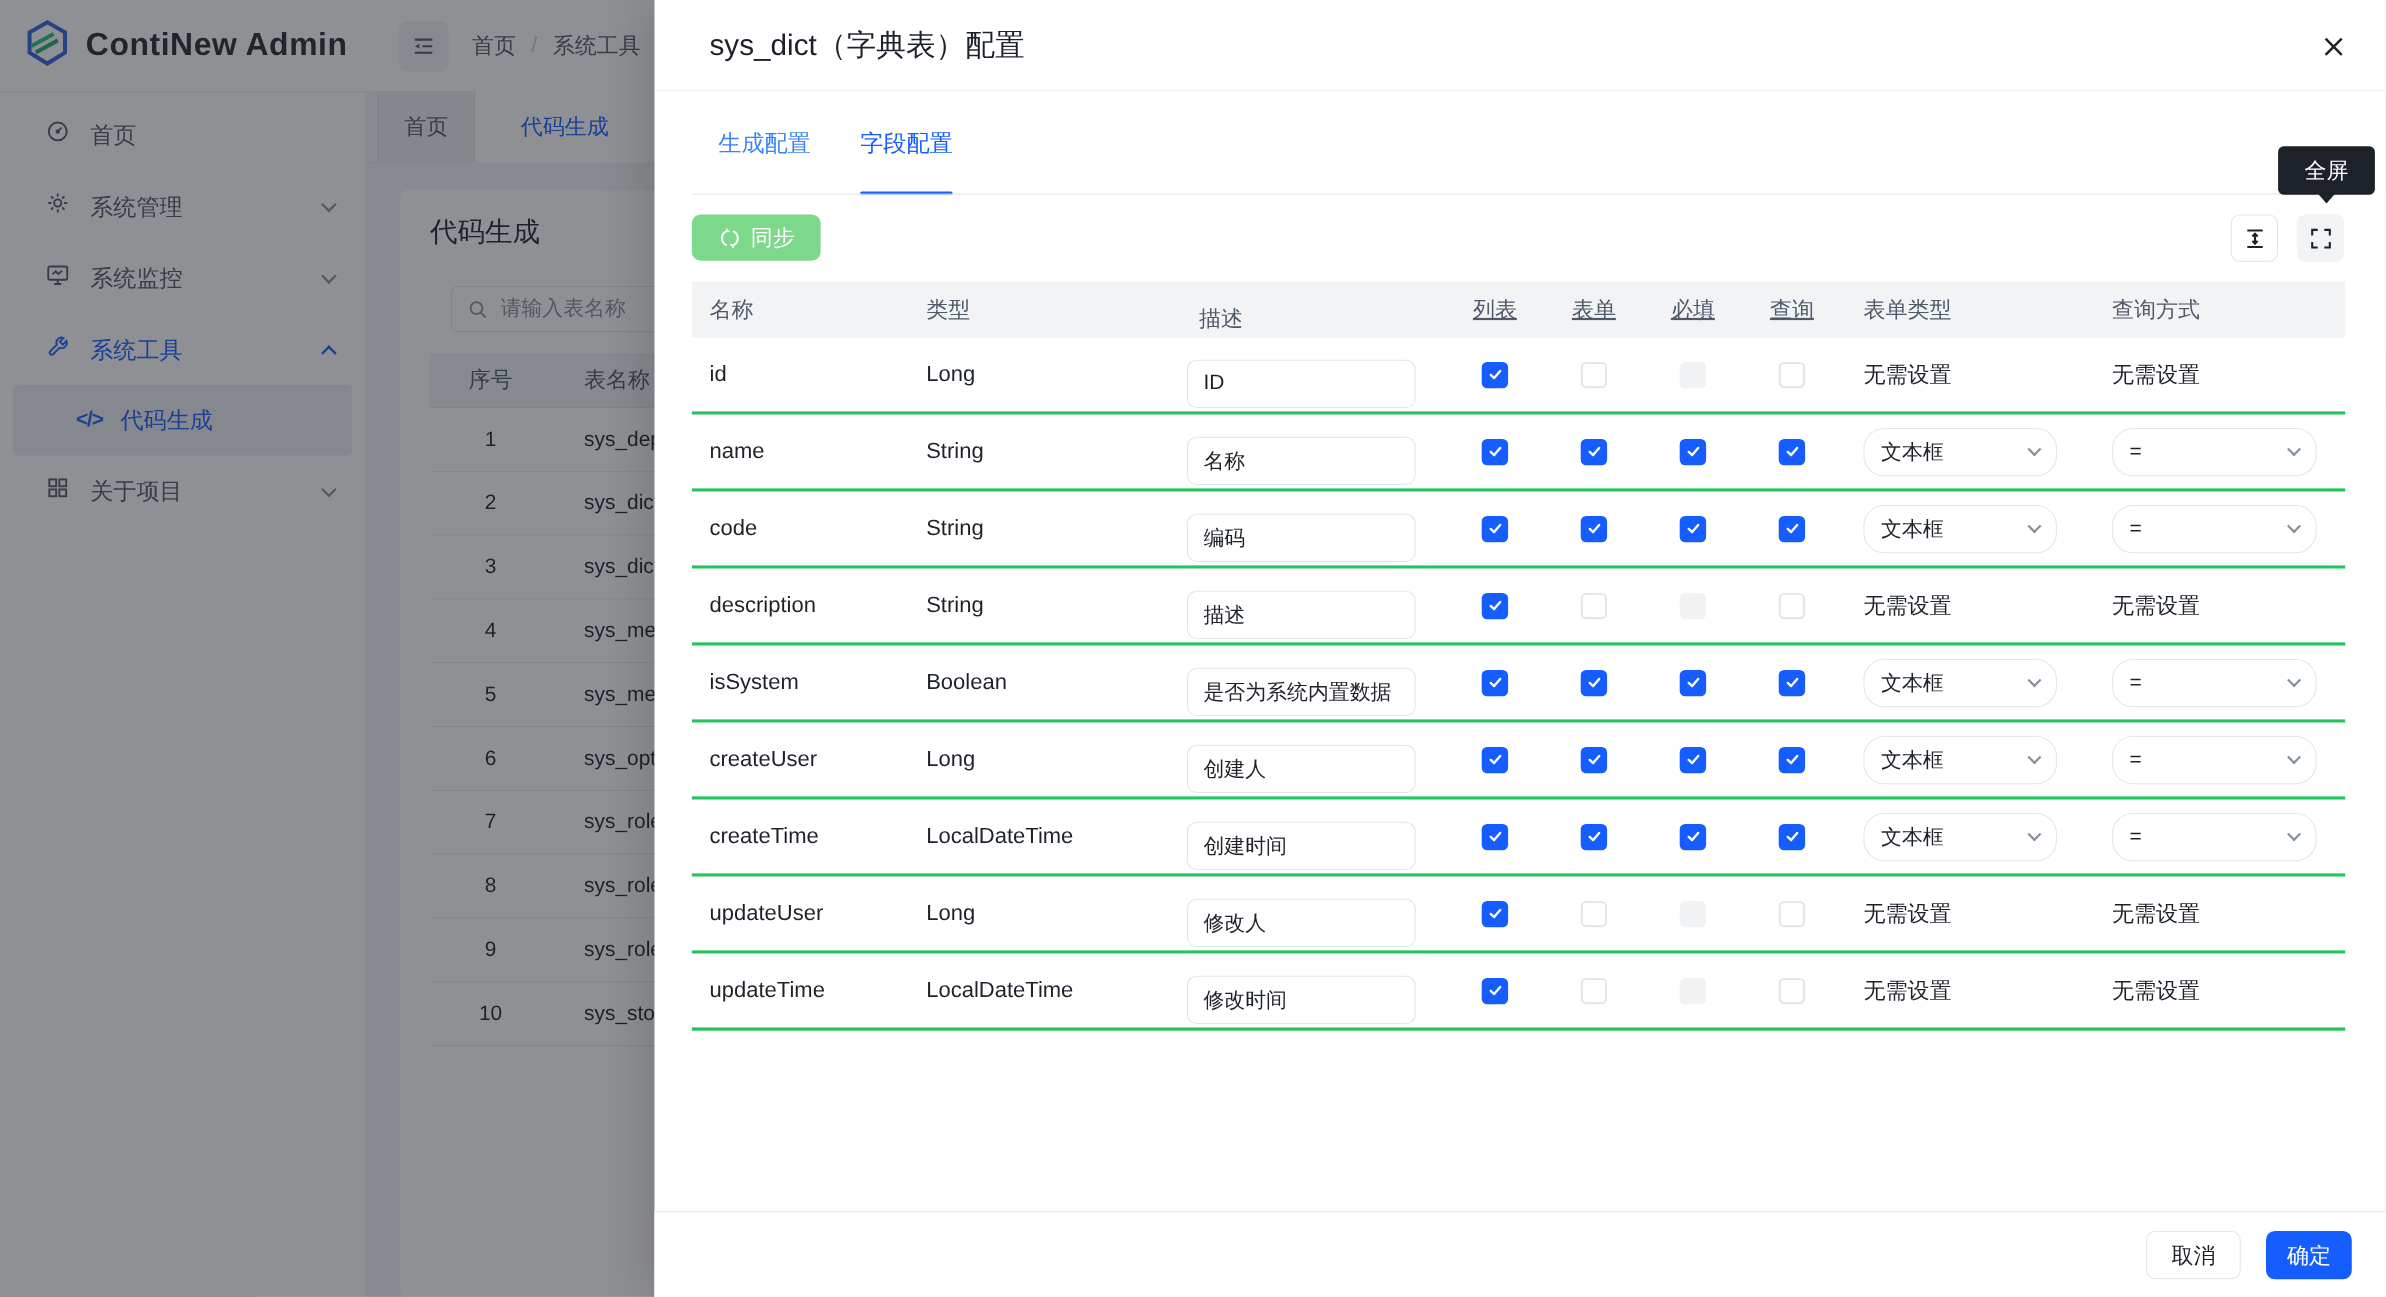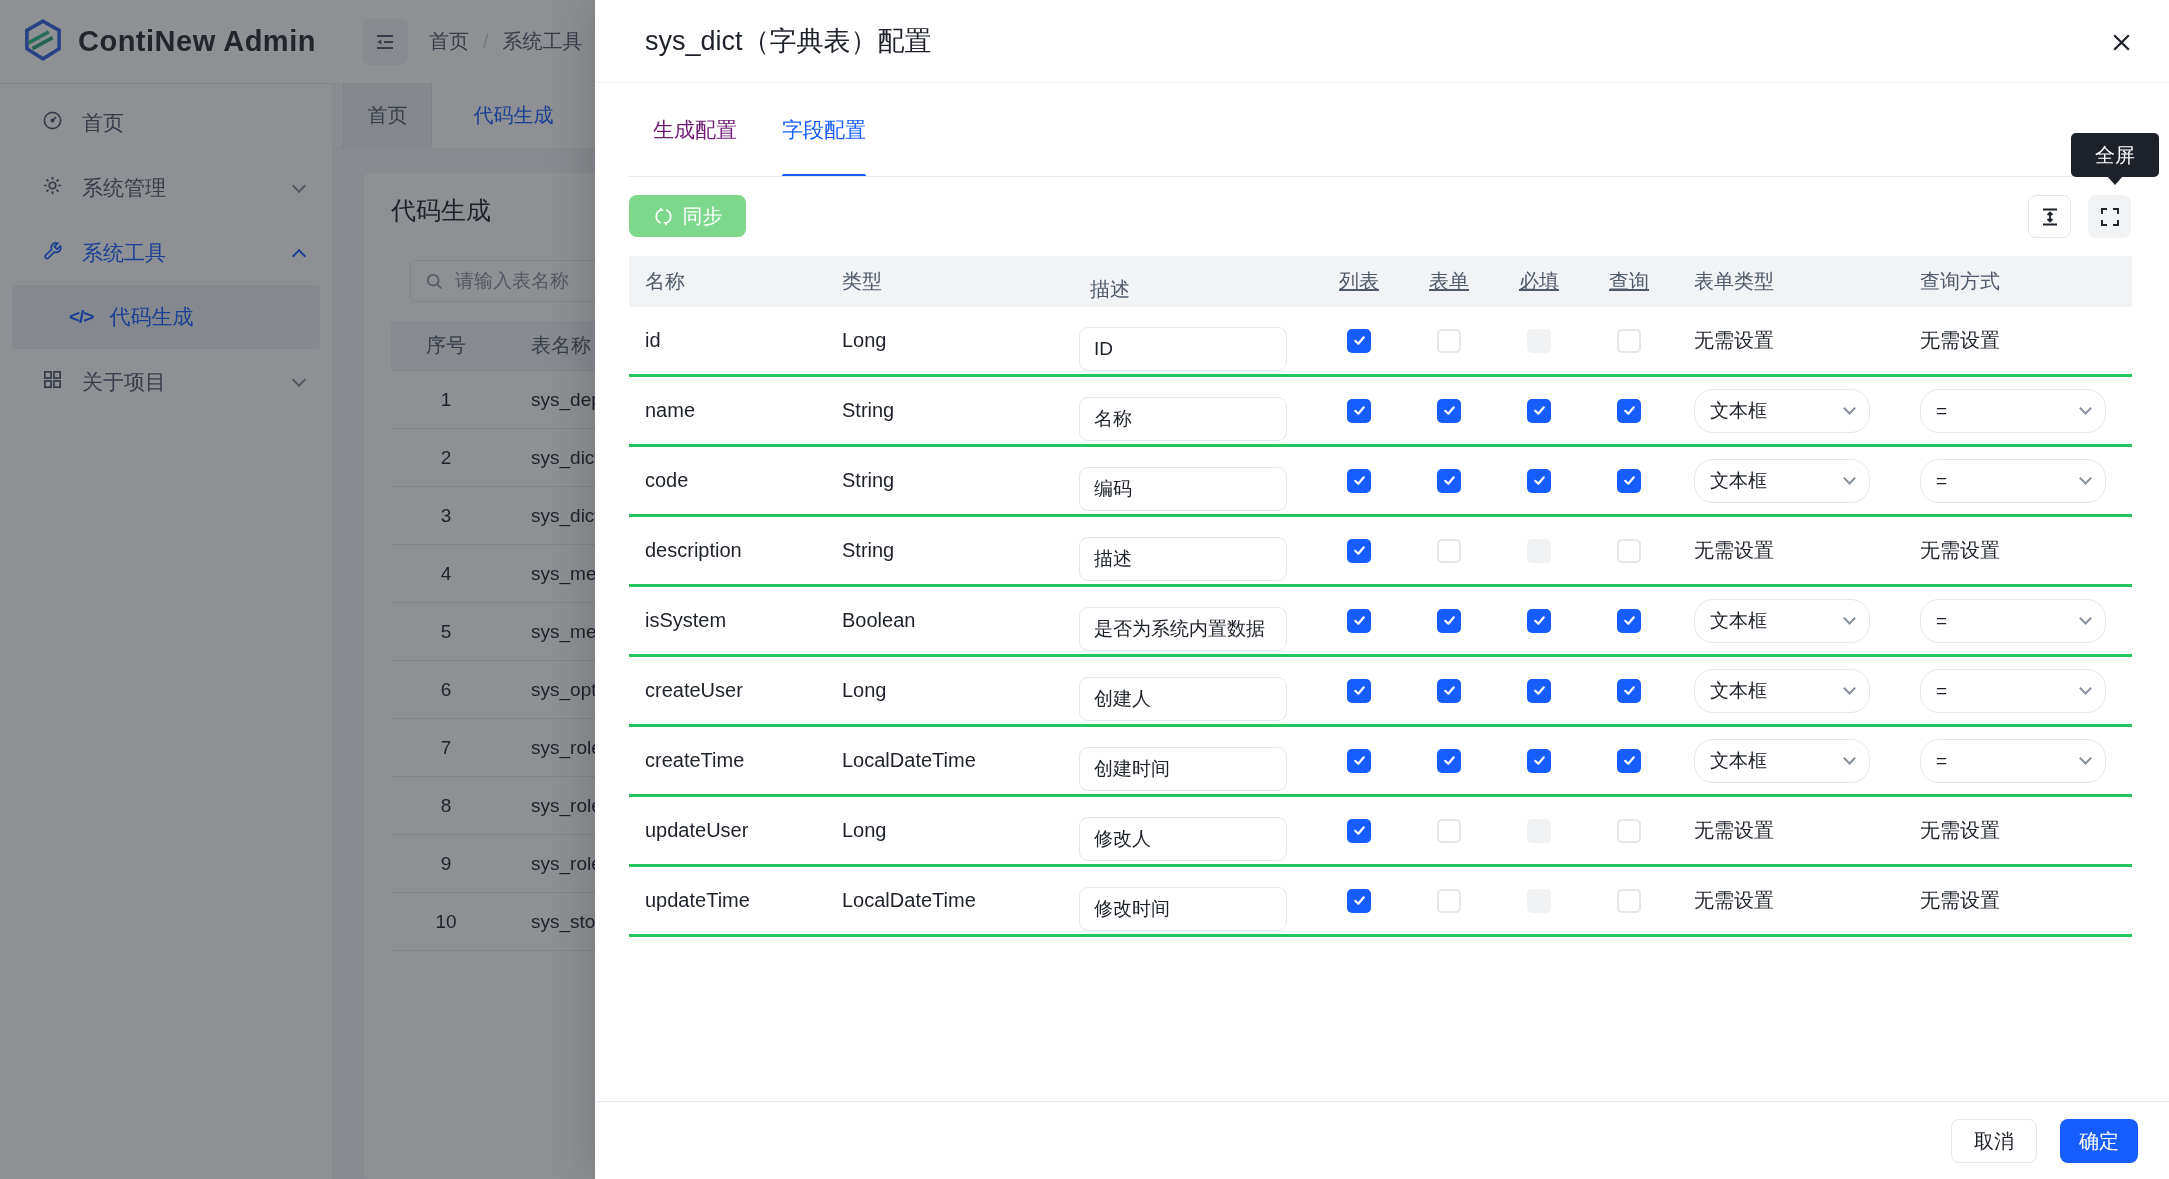--- a/index.html
+++ b/index.html
@@ -47,21 +47,21 @@
   
   .mask { position:absolute; inset:0; background:rgba(29,33,41,0.5); z-index:40; }
 
   
   .drawer { position:absolute; left:595px; top:0; width:1574px; height:1179px; background:#fff; z-index:50; box-shadow:-14px 0 36px rgba(0,0,0,.12); }
   .d-header { position:relative; height:83px; border-bottom:1px solid #F0F1F3; display:flex; align-items:center; padding-left:50px; }
   .d-title { font-size:27px; font-weight:500; color:#1D2129; }
   .d-close { position:absolute; right:28px; top:22px; width:40px; height:40px; display:flex; align-items:center; justify-content:center; cursor:pointer; }
 
   .d-tabs { position:relative; height:94px; display:flex; align-items:center; gap:45px; padding-left:58px; }
-  .d-tab { position:relative; height:94px; display:flex; align-items:center; font-size:21px; color:#701a75; cursor:pointer; }
+  .d-tab { position:relative; height:94px; display:flex; align-items:center; font-size:21px; color:#3b82f6; cursor:pointer; }
   .d-tab.active { color:#165DFF; }
   .d-tab.active::after { content:""; position:absolute; left:0; right:0; bottom:0; height:3px; background:#165DFF; border-radius:2px; }
   .d-tabline { position:absolute; left:34px; right:37px; top:176px; height:1px; background:#E5E6EB; }
 
   .sync-btn { position:absolute; left:34px; top:195px; width:117px; height:42px; background:#7ED88B; border:none; border-radius:8px; color:#fff; font-size:20px; display:flex; align-items:center; justify-content:center; gap:9px; cursor:pointer; font-family:inherit; }
   .tool-btn { position:absolute; top:195px; width:43px; height:43px; border-radius:8px; display:flex; align-items:center; justify-content:center; cursor:pointer; background:#fff; border:1px solid #E5E6EB; }
   .tool-btn.linehv { left:1433px; }
   .tool-btn.fullscr { left:1493px; background:#F2F3F5; border:none; }
   .tooltip { position:absolute; left:1476px; top:133px; width:88px; height:44px; background:#1D2129; border-radius:5px; color:#fff; font-size:20px; display:flex; align-items:center; justify-content:center; }
   .tooltip::after { content:""; position:absolute; left:50%; bottom:-8px; margin-left:-8px; border-left:8px solid transparent; border-right:8px solid transparent; border-top:9px solid #1D2129; }
@@ -119,20 +119,31 @@
         <span class="mi-label">首页</span>
       </div>
       <div class="menu-item">
         <span>
           <svg width="23" height="23" viewBox="0 0 24 24" fill="none" stroke="#4E5969" stroke-width="1.8">
             <circle cx="12" cy="12" r="3.4"></circle>
             <path d="M12 3v3M12 18v3M3 12h3M18 12h3M5.7 5.7l2.1 2.1M16.2 16.2l2.1 2.1M18.3 5.7l-2.1 2.1M7.8 16.2l-2.1 2.1"></path>
           </svg>
         </span>
         <span class="mi-label">系统管理</span>
+        <span class="chev"></span>
+      </div>
+      <div class="menu-item">
+        <span>
+          <svg width="23" height="23" viewBox="0 0 24 24" fill="none" stroke="#4E5969" stroke-width="1.8">
+            <rect x="3" y="4.5" width="18" height="12.5" rx="1.5"></rect>
+              <path d="M12 17v4M8.5 21h7"></path>
+              <path d="M7 12l3-3 2.5 2.5L16 8.5"></path>
+          </svg>
+        </span>
+        <span class="mi-label">系统监控</span>
         <span class="chev"></span>
       </div>
       <div class="menu-item blue">
         <span>
           <svg width="23" height="23" viewBox="0 0 24 24" fill="none" stroke="#165DFF" stroke-width="1.8">
             <path d="M20.2 7.3a4.8 4.8 0 0 1-6.3 6.3L7.6 19.9a2 2 0 0 1-2.8-2.8l6.3-6.3a4.8 4.8 0 0 1 6.3-6.3L14 7.9l2.8 2.8 3.4-3.4z"></path>
           </svg>
         </span>
         <span class="mi-label">系统工具</span>
         <span class="chev up"></span>

